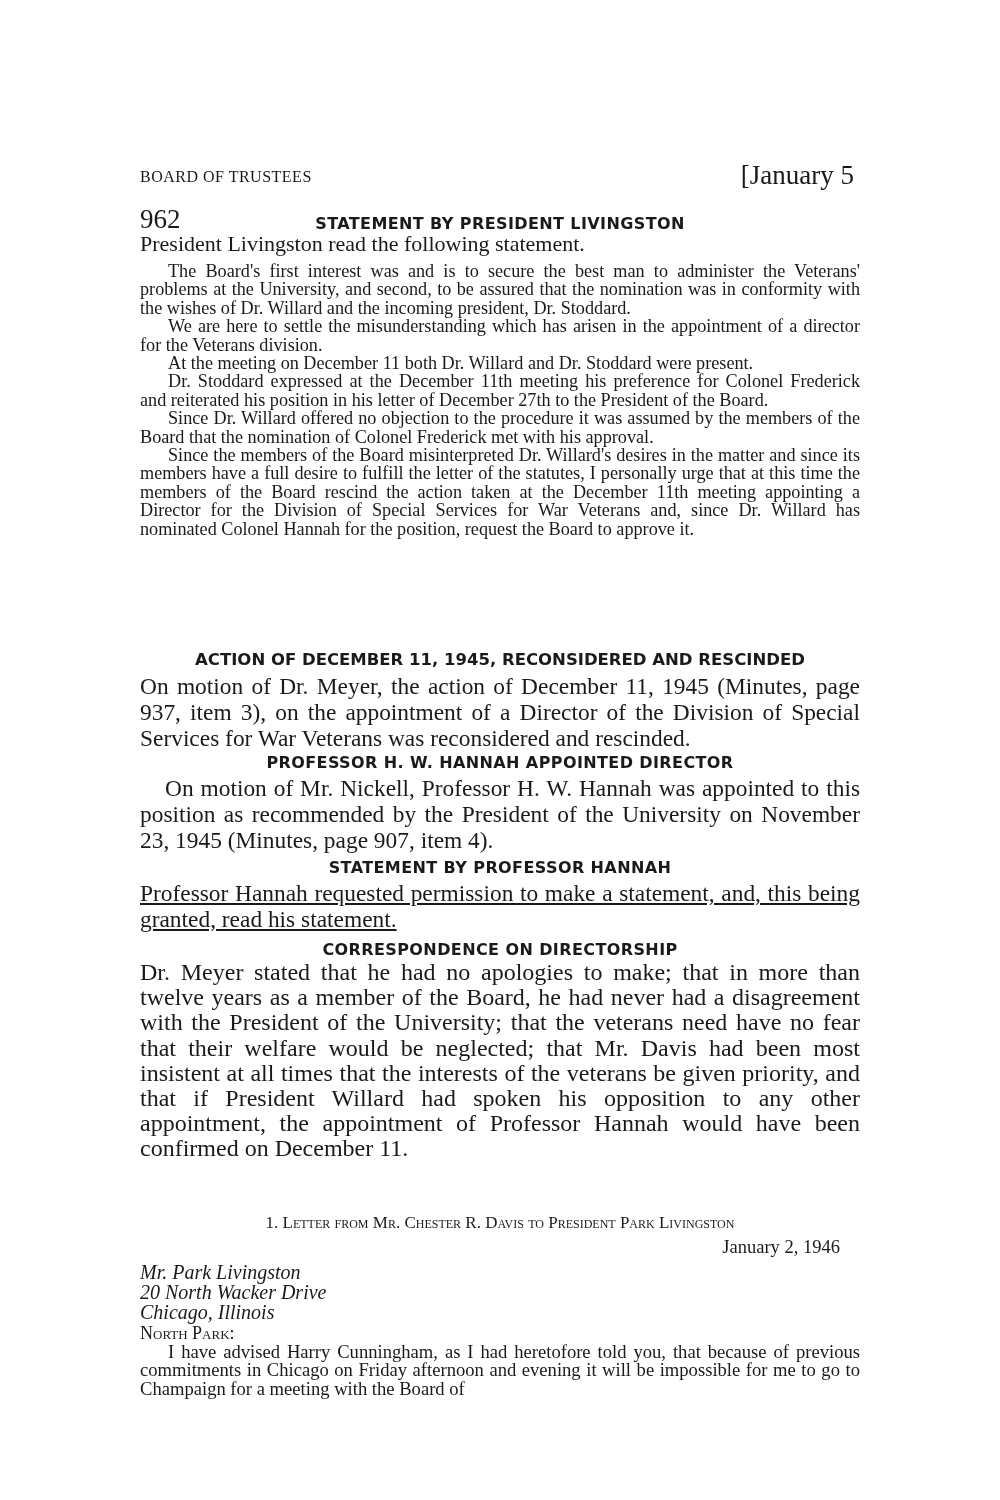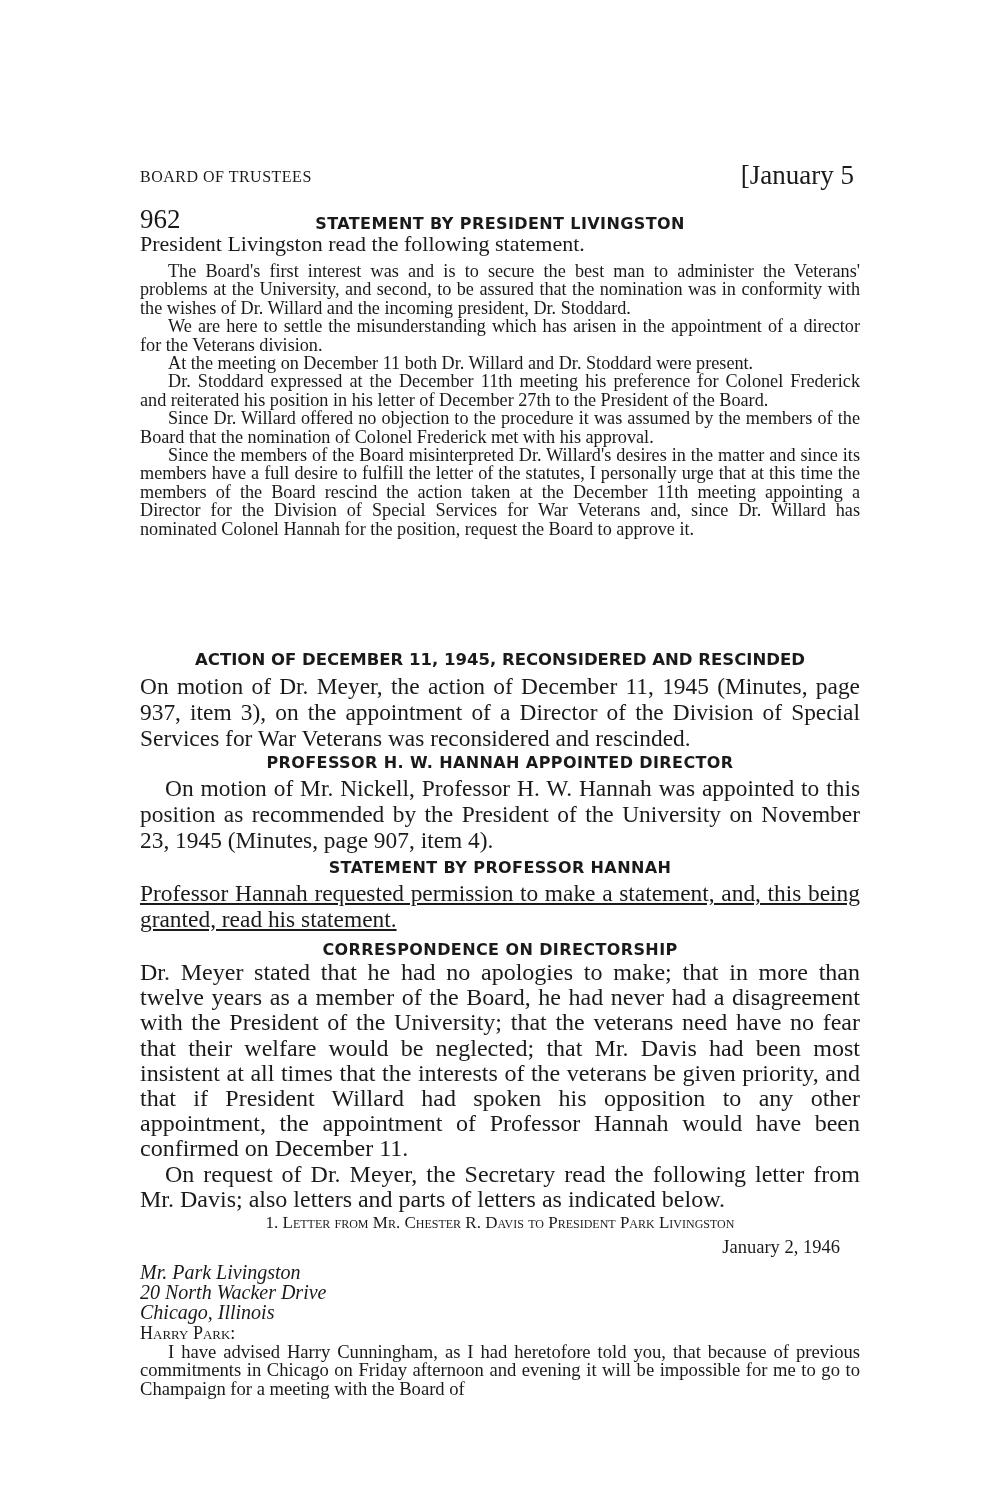--- a/index.html
+++ b/index.html
@@ -47,26 +47,25 @@
 
   <div class="abs sans-head" style="top:753px; font-size:16px;">PROFESSOR H. W. HANNAH APPOINTED DIRECTOR</div>
   <p class="abs large large-indent" style="top:775px;">On motion of Mr. Nickell, Professor H. W. Hannah was appointed to this position as recommended by the President of the University on November 23, 1945 (Minutes, page 907, item 4).</p>
 
   <div class="abs sans-head" style="top:858px; font-size:16px;">STATEMENT BY PROFESSOR HANNAH</div>
   <p class="abs large" style="top:880px;text-decoration:underline;">Professor Hannah requested permission to make a statement, and, this being granted, read his statement.</p>
 
   <div class="abs sans-head" style="top:940px; font-size:16px;">CORRESPONDENCE ON DIRECTORSHIP</div>
   <div class="abs" style="top:960px;">
     <p class="large" style="font-size:24px; line-height:25.2px;">Dr. Meyer stated that he had no apologies to make; that in more than twelve years as a member of the Board, he had never had a disagreement with the President of the University; that the veterans need have no fear that their welfare would be neglected; that Mr. Davis had been most insistent at all times that the interests of the veterans be given priority, and that if President Willard had spoken his opposition to any other appointment, the appointment of Professor Hannah would have been confirmed on December 11.</p>
-    <p class="large large-indent" style="font-size:24px; line-height:25.2px;">On request of Dr. Meyer, the Secretary read the following letter from Mr. Davis; also letters and parts of letters as indicated below.</p>
   </div>
 
   <div class="abs sc" style="top:1213px; text-align:center; font-size:17px;">1. Letter from Mr. Chester R. Davis to President Park Livingston</div>
   <div class="abs" style="top:1237px; text-align:right; padding-right:20px; box-sizing:border-box; font-size:18.5px;">January 2, 1946</div>
   <div class="abs" style="top:1262px;">
     <div class="italic">Mr. Park Livingston</div>
     <div class="italic">20 North Wacker Drive</div>
     <div class="italic">Chicago, Illinois</div>
   </div>
-  <div class="abs sc" style="top:1323px; font-size:18px;">Harry Park:</div>
+  <div class="abs sc" style="top:1323px; font-size:18px;">North Park:</div>
   <p class="abs small indent" style="top:1343px; font-size:18.6px;">I have advised Harry Cunningham, as I had heretofore told you, that because of previous commitments in Chicago on Friday afternoon and evening it will be impossible for me to go to Champaign for a meeting with the Board of</p>
 
 </div>
 
 </body></html>

